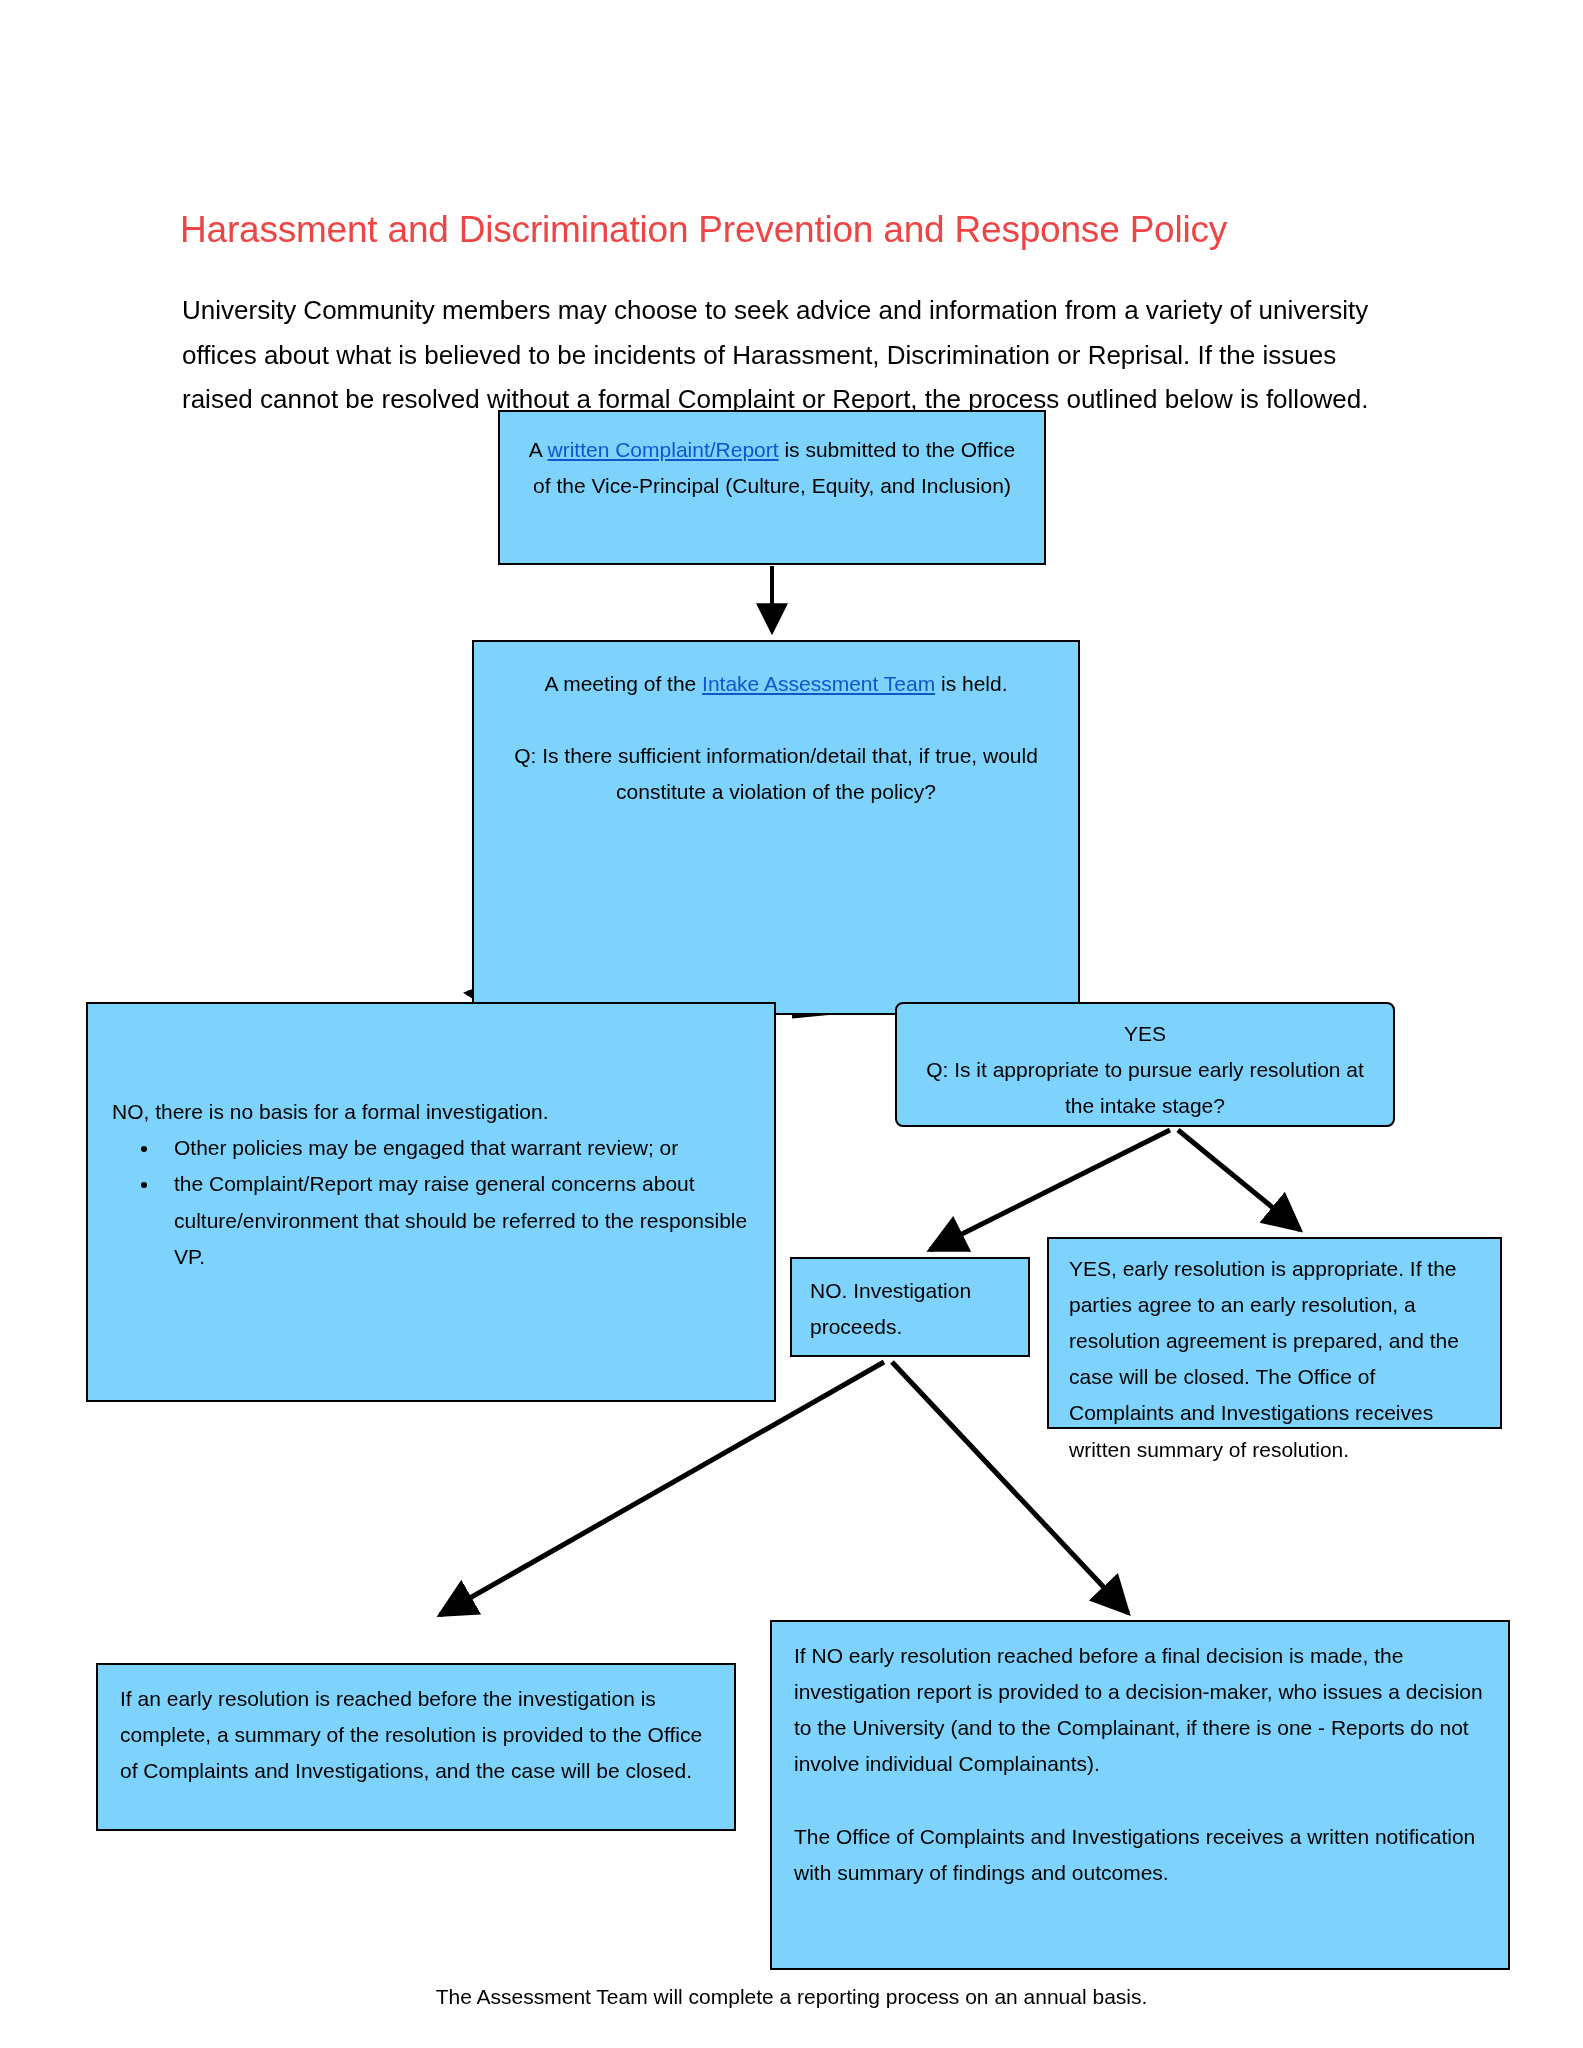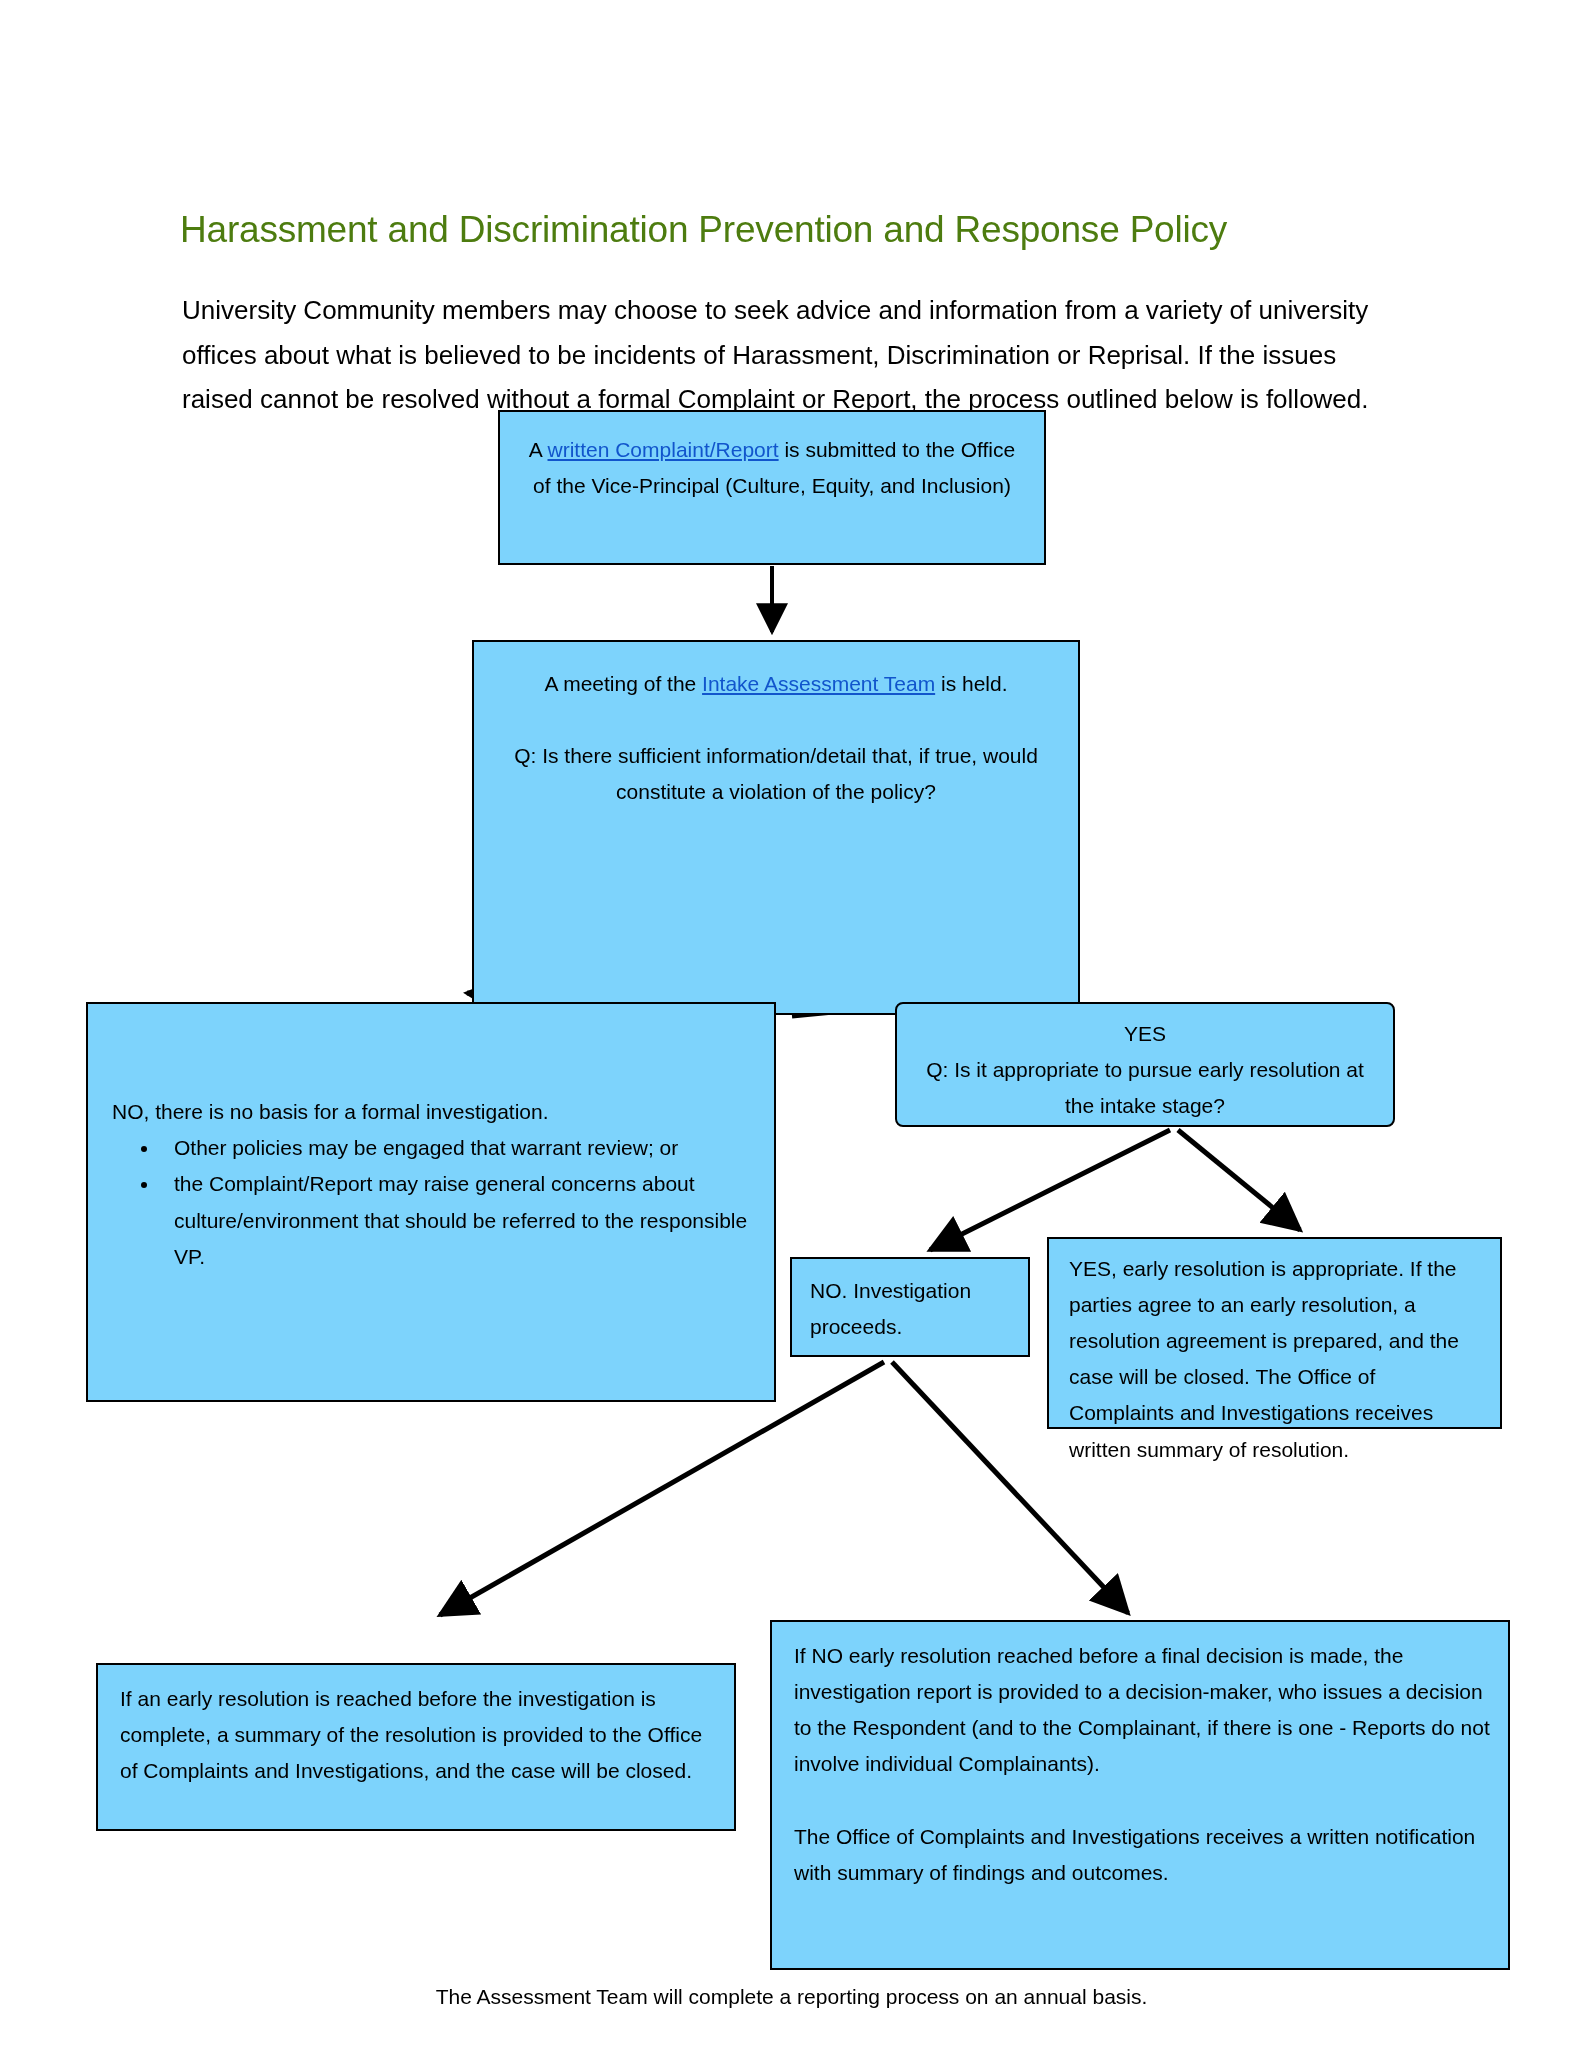--- a/index.html
+++ b/index.html
@@ -26,21 +26,21 @@
   
   #doc-title {
     position: absolute;
     left: 180px;
     top: 182px;
     width: 1220px;
     font-size: 37px;
     line-height: 1.25;
     font-weight: 400;
     letter-spacing: -0.2px;
-    color: #4d7c0f;
+    color: #ef4444;
   }
   #intro-paragraph {
     position: absolute;
     left: 182px;
     top: 262px;
     width: 1190px;
     font-size: 26px;
     line-height: 1.72;
     color: #000;
   }
@@ -189,20 +189,20 @@
 
   <div class="box lft" id="box-yes-early">
     <div>YES, early resolution is appropriate. If the parties agree to an early resolution, a resolution agreement is prepared, and the case will be closed. The Office of Complaints and Investigations receives written summary of resolution.</div>
   </div>
 
   <div class="box lft" id="box-early-res">
     <div>If an early resolution is reached before the investigation is complete, a summary of the resolution is provided to the Office of Complaints and Investigations, and the case will be closed.</div>
   </div>
 
   <div class="box lft" id="box-no-early">
-    <div>If NO early resolution reached before a final decision is made, the investigation report is provided to a decision-maker, who issues a decision to the Respondent (and to the Complainant, if there is one - Reports do not involve individual Complainants).</div>
+    <div>If NO early resolution reached before a final decision is made, the investigation report is provided to a decision-maker, who issues a decision to the University (and to the Complainant, if there is one - Reports do not involve individual Complainants).</div>
     <div class="blank"></div>
     <div>The Office of Complaints and Investigations receives a written notification with summary of findings and outcomes.</div>
   </div>
 
   <div id="footer-note">The Assessment Team will complete a reporting process on an annual basis.</div>
 
 </div>
 
 </body></html>

